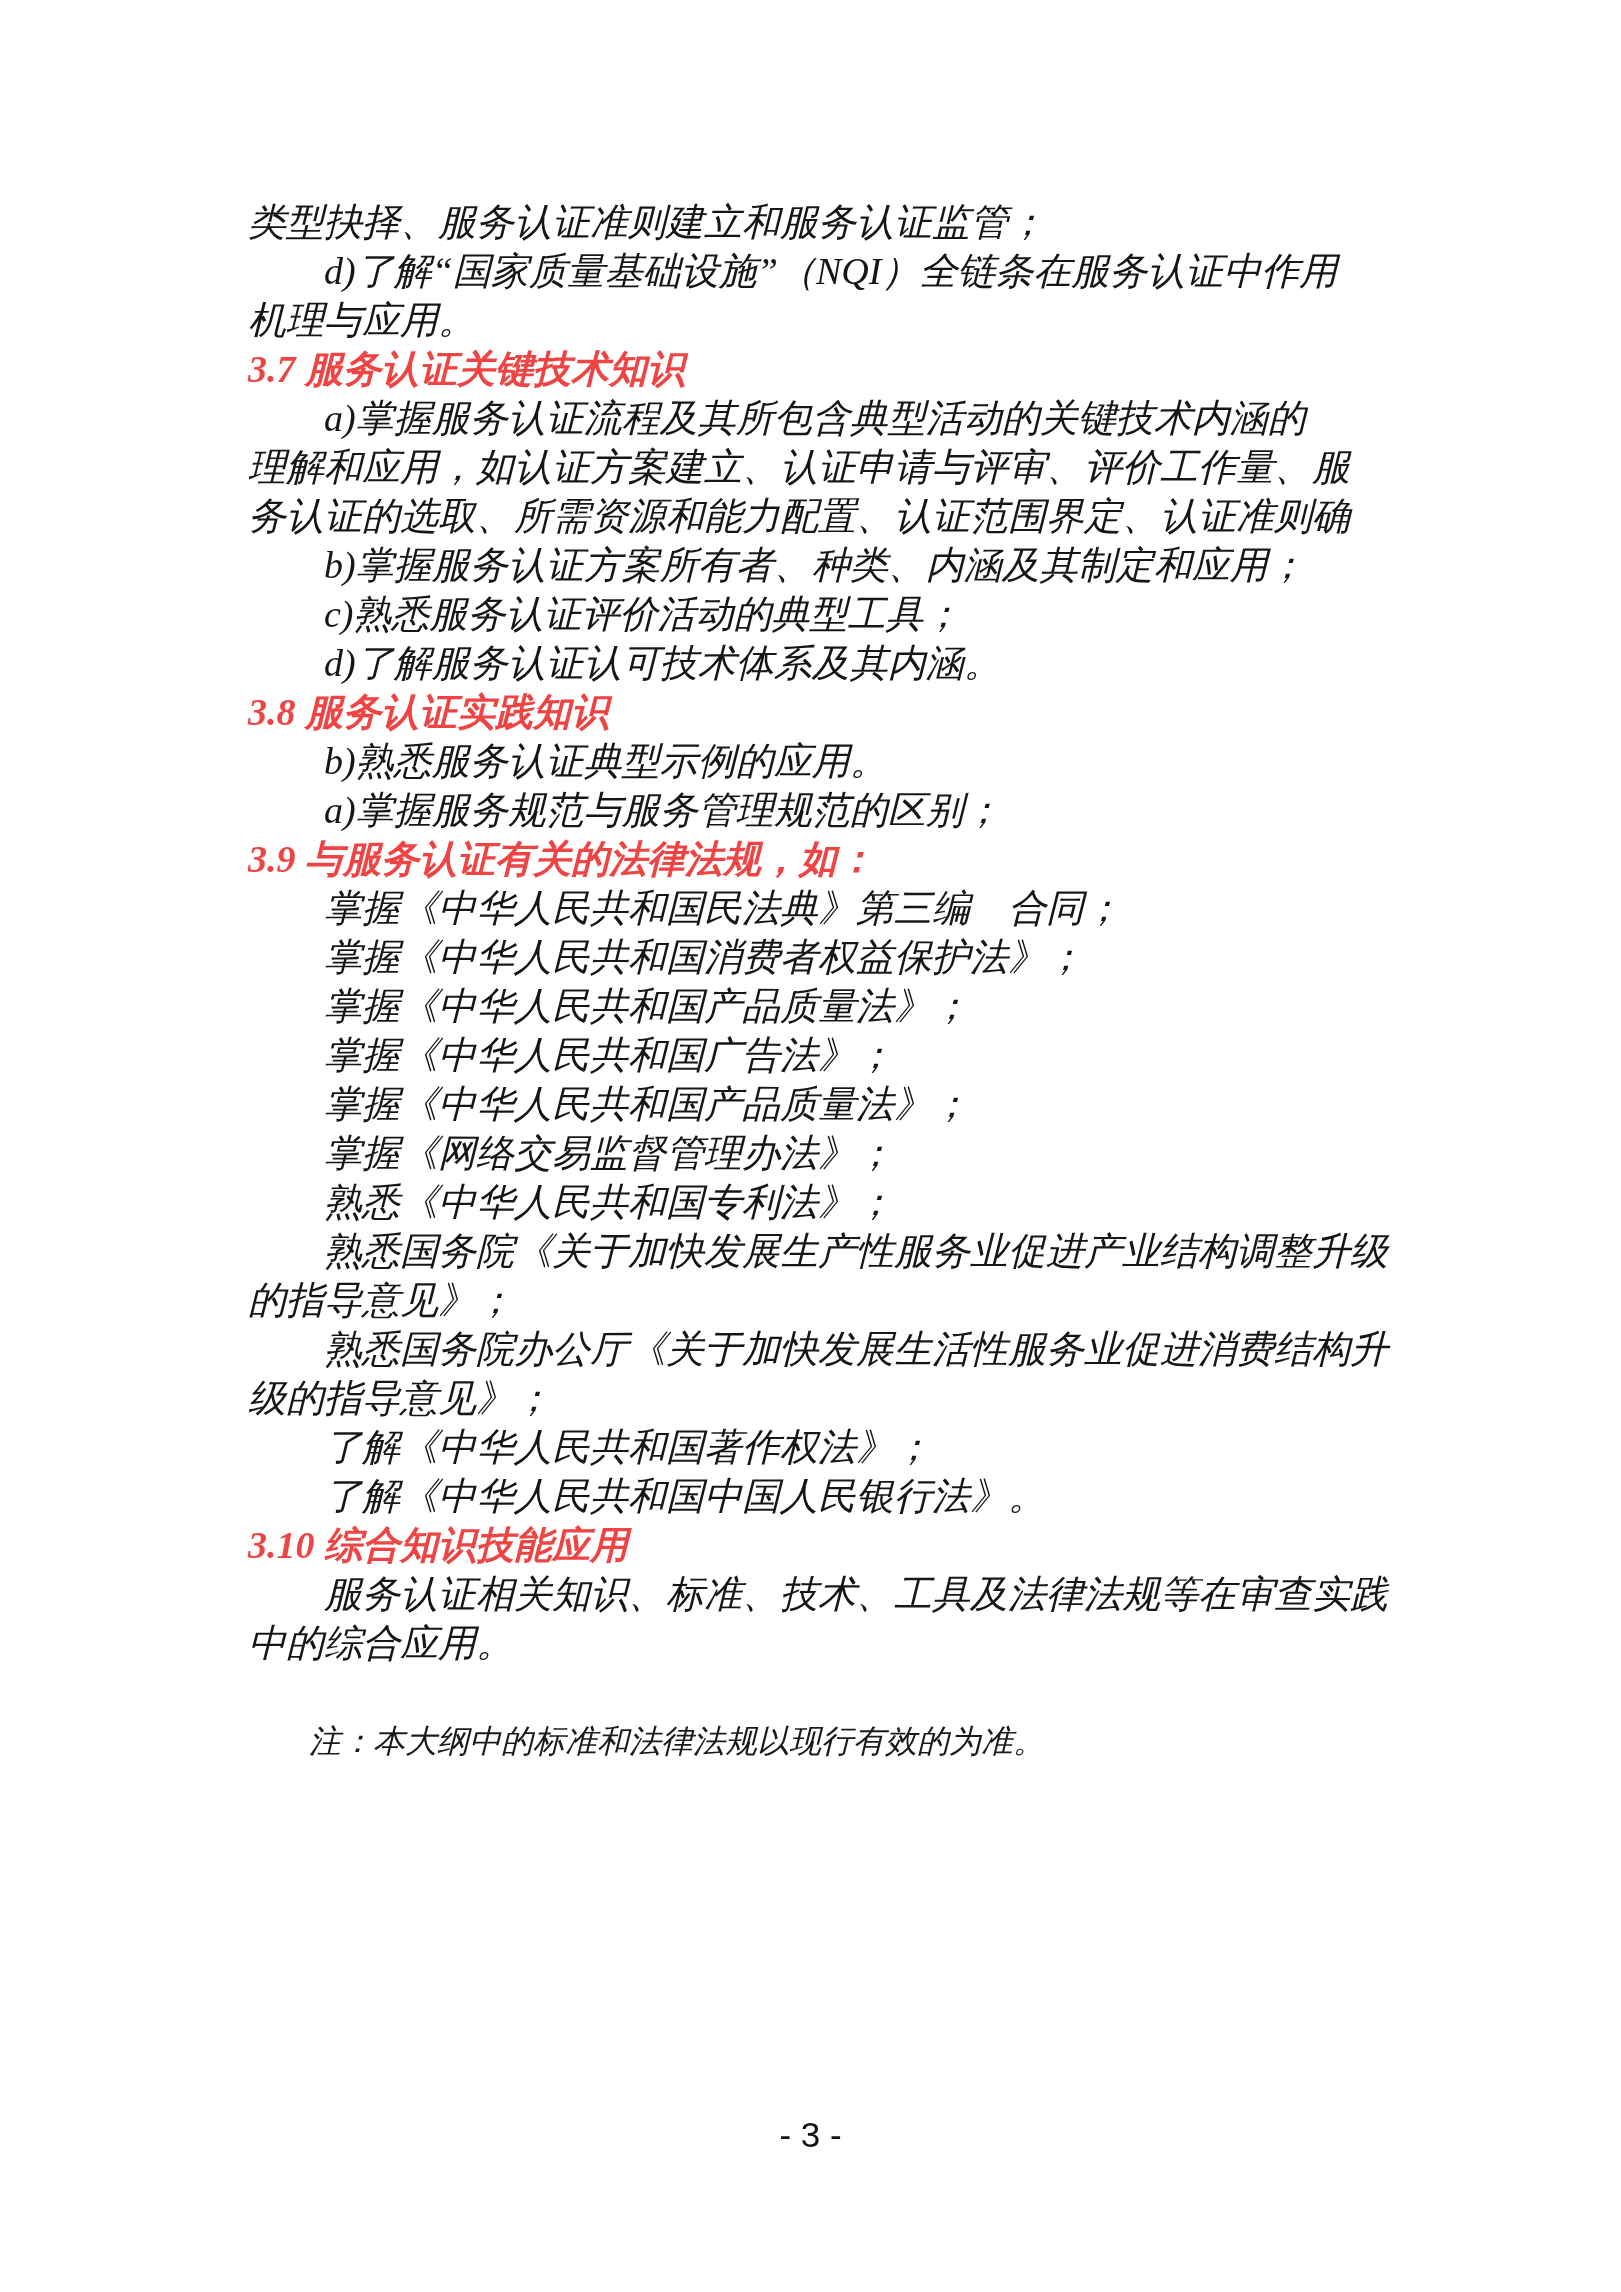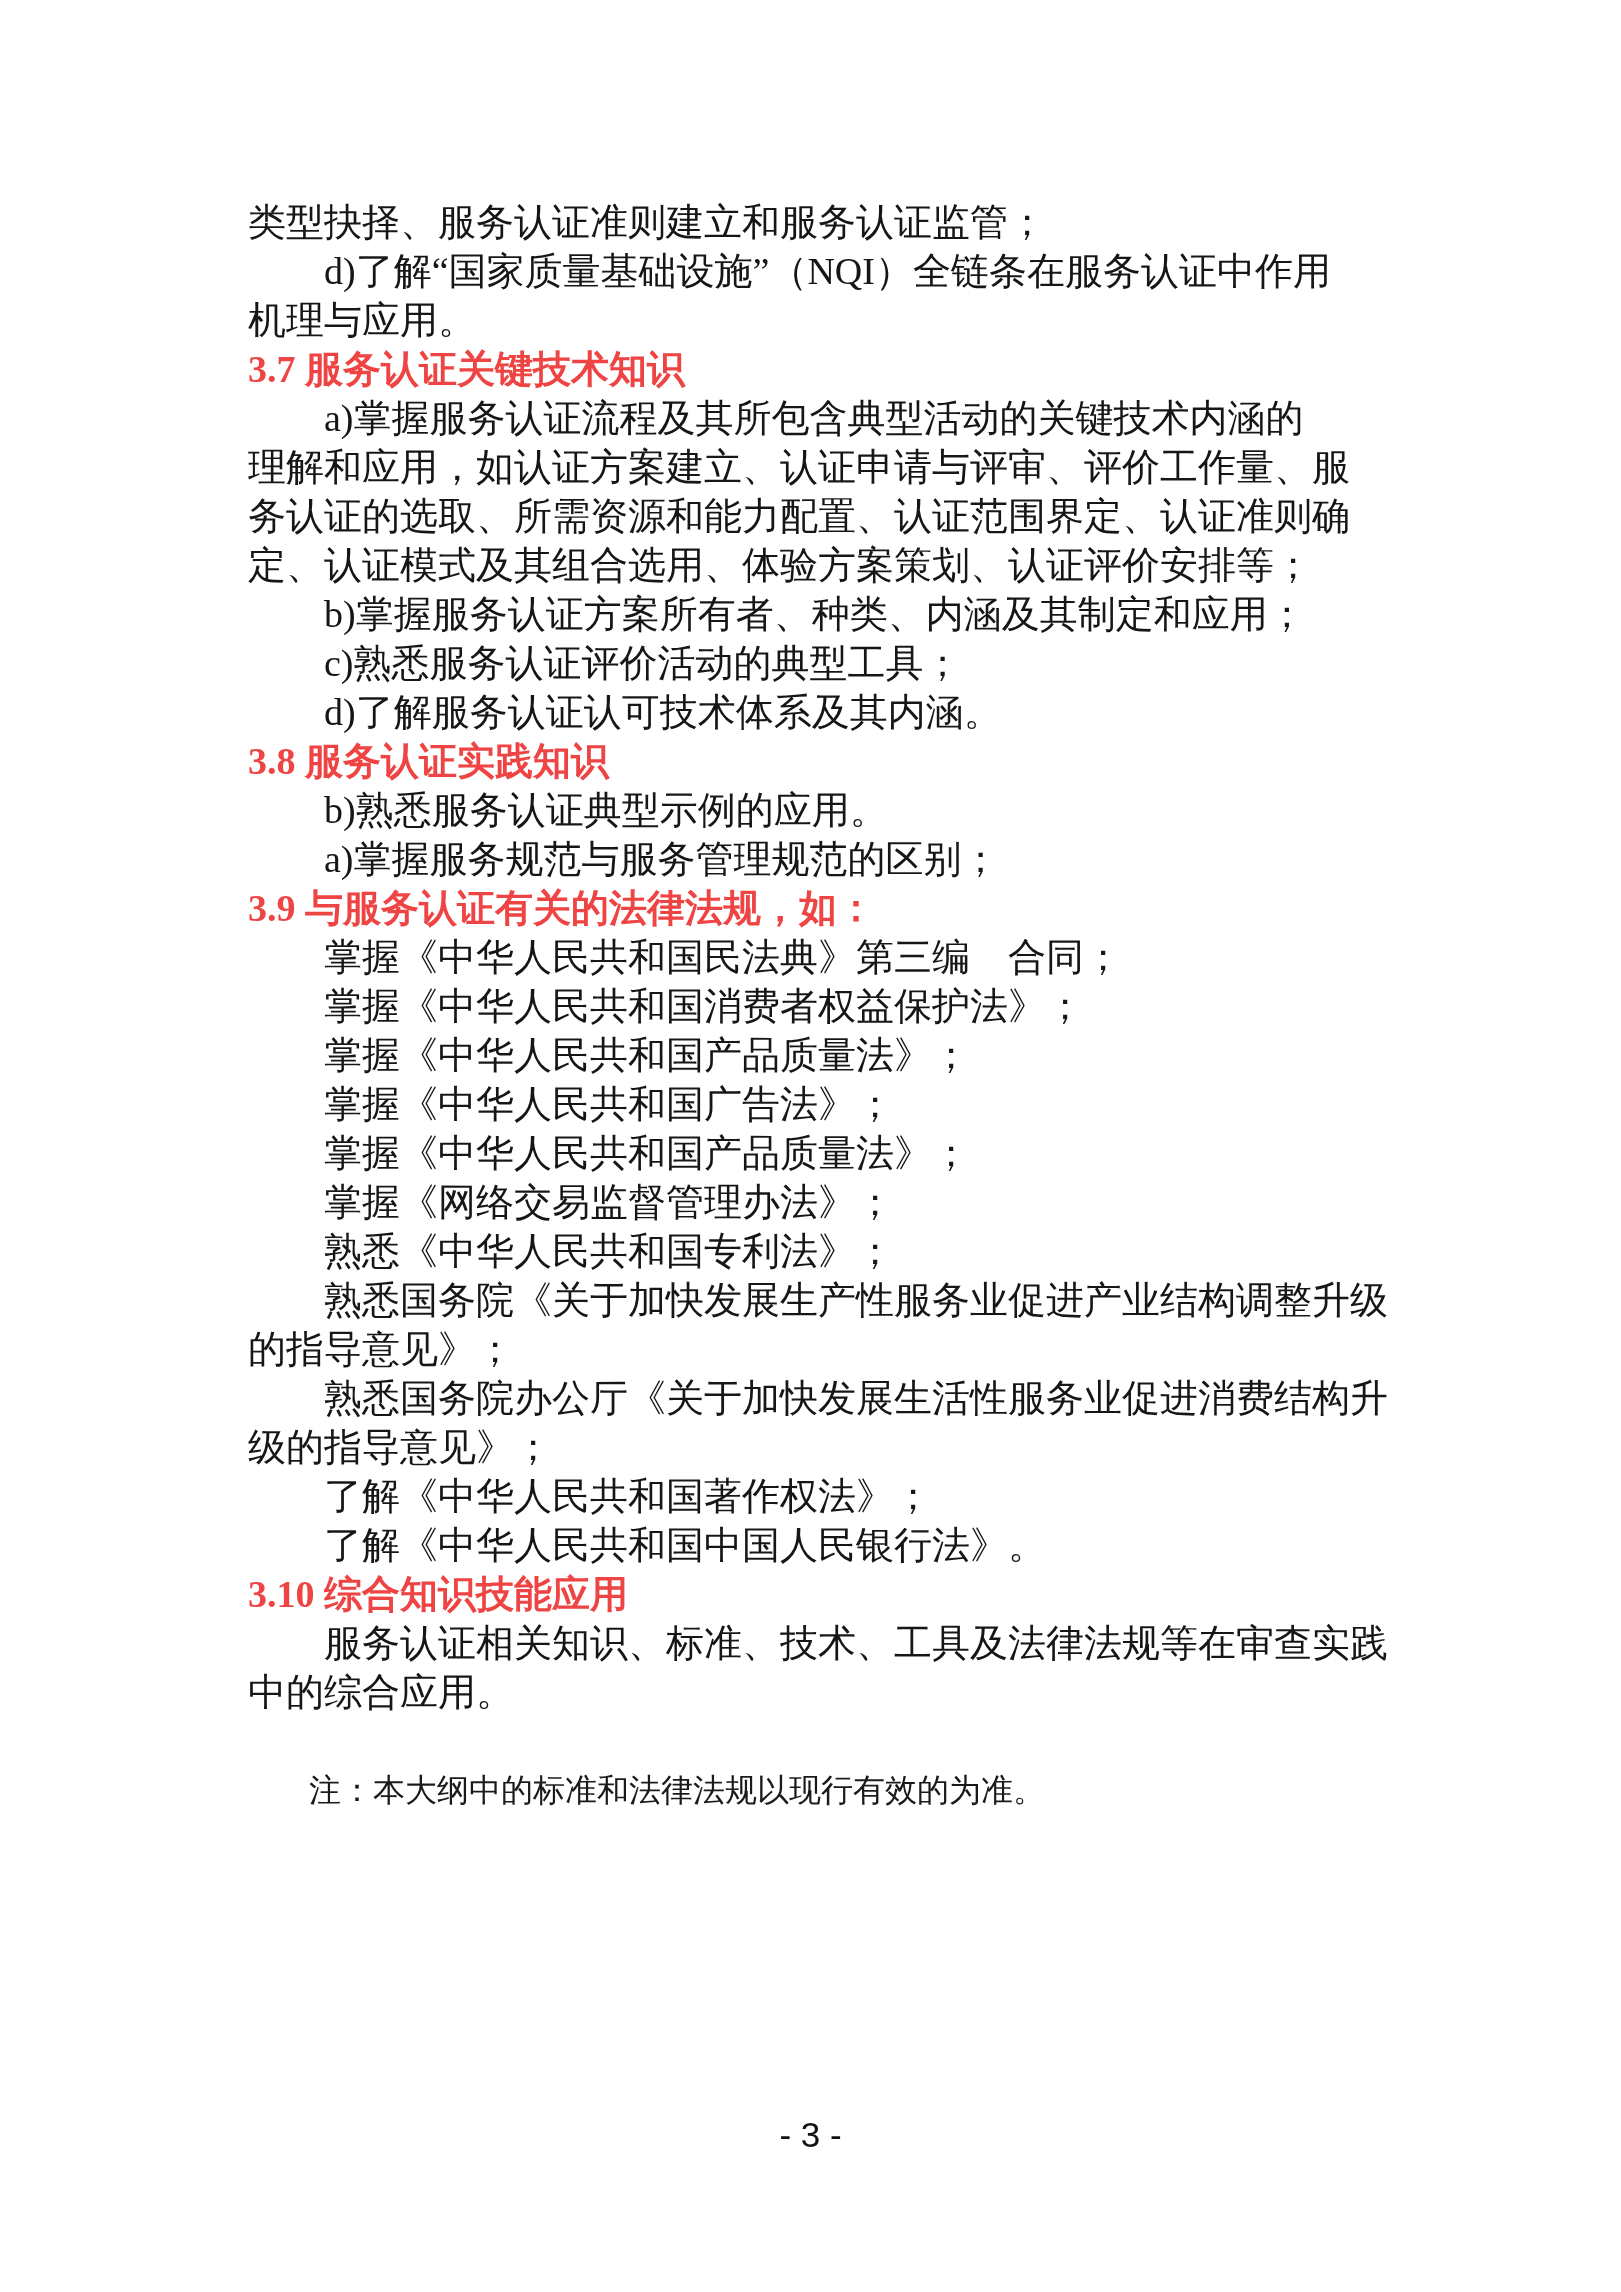--- a/index.html
+++ b/index.html
@@ -13,20 +13,21 @@
     height: 2293px;
     background: #ffffff;
     overflow: hidden;
     font-family: "Liberation Serif", "DejaVu Serif", serif;
   }
   .doc {
     position: absolute;
     left: 248px;
     top: 198px;
     width: 1176px;
+    font-style: italic;
   }
   .line {
     font-size: 38px;
     line-height: 49px;
     color: #161616;
     white-space: nowrap;
   }
   .line.paragraph {
     text-indent: 76px;
   }
@@ -60,21 +61,20 @@
 <div class="page">
   <div class="doc">
 
     <div class="line continuation">类型抉择、服务认证准则建立和服务认证监管；</div>
       <div class="line paragraph">d)了解“国家质量基础设施”（NQI）全链条在服务认证中作用</div>
       <div class="line continuation">机理与应用。</div>
       <div class="line heading">3.7 服务认证关键技术知识</div>
       <div class="line paragraph">a)掌握服务认证流程及其所包含典型活动的关键技术内涵的</div>
       <div class="line continuation">理解和应用，如认证方案建立、认证申请与评审、评价工作量、服</div>
       <div class="line continuation">务认证的选取、所需资源和能力配置、认证范围界定、认证准则确</div>
-      <div class="line continuation">定、认证模式及其组合选用、体验方案策划、认证评价安排等；</div>
       <div class="line paragraph">b)掌握服务认证方案所有者、种类、内涵及其制定和应用；</div>
       <div class="line paragraph">c)熟悉服务认证评价活动的典型工具；</div>
       <div class="line paragraph">d)了解服务认证认可技术体系及其内涵。</div>
       <div class="line heading">3.8 服务认证实践知识</div>
       <div class="line paragraph">b)熟悉服务认证典型示例的应用。</div>
       <div class="line paragraph">a)掌握服务规范与服务管理规范的区别；</div>
       <div class="line heading">3.9 与服务认证有关的法律法规，如：</div>
       <div class="line paragraph">掌握《中华人民共和国民法典》第三编　合同；</div>
       <div class="line paragraph">掌握《中华人民共和国消费者权益保护法》；</div>
       <div class="line paragraph">掌握《中华人民共和国产品质量法》；</div>

